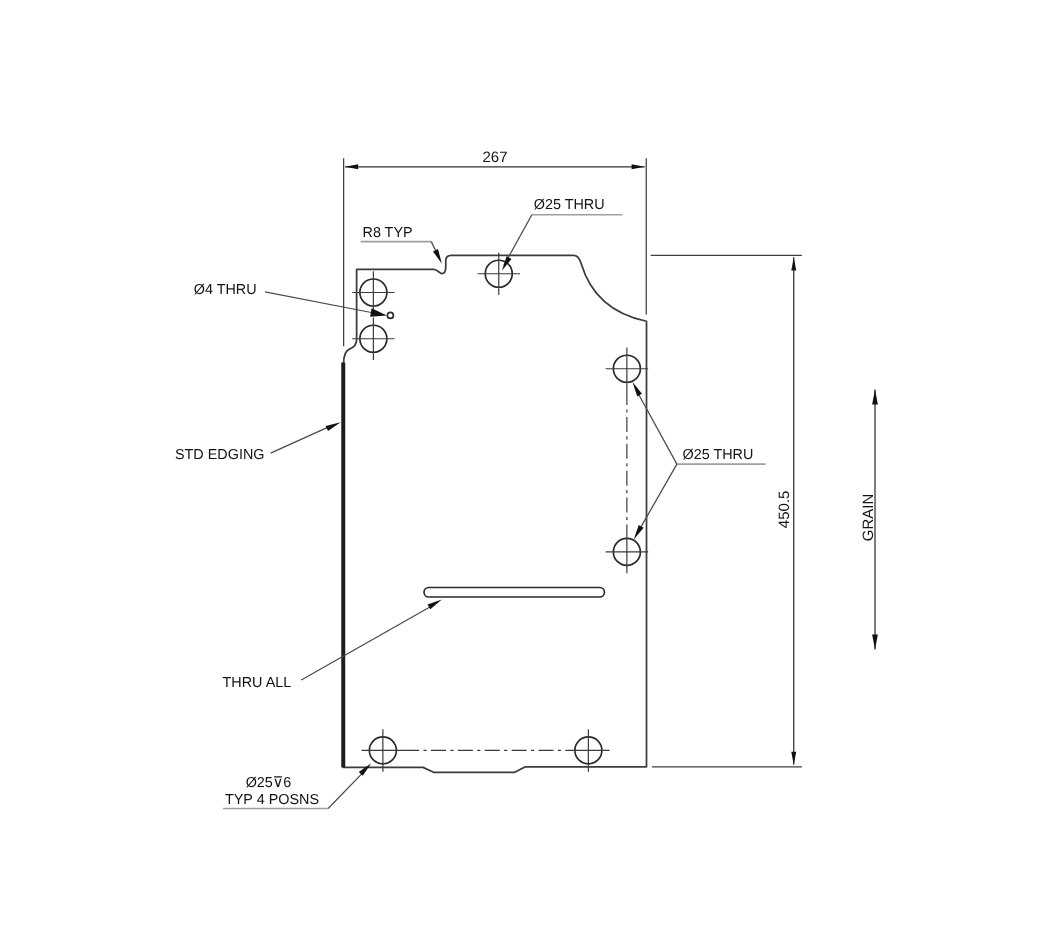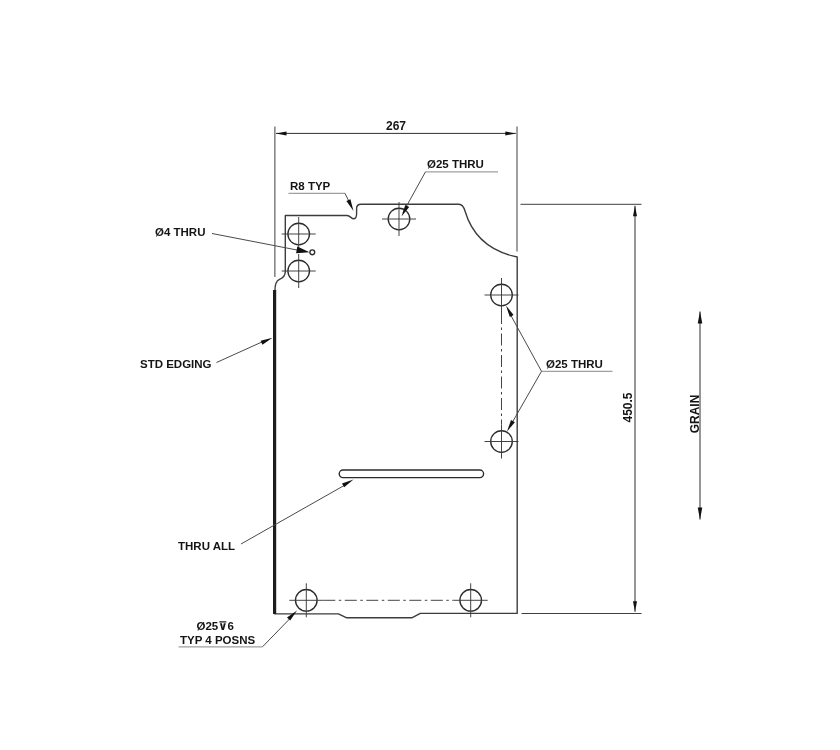--- a/index.html
+++ b/index.html
@@ -1,16 +1,16 @@
 <!DOCTYPE html>
 <html><head>
 <meta charset="utf-8">
 <style>
   html,body{margin:0;padding:0;background:#ffffff;}
-  .stage{width:760px;height:750px;position:relative;background:#ffffff;overflow:hidden;font-weight:bold;}
+  .stage{width:760px;height:750px;position:relative;background:#ffffff;overflow:hidden;}
   svg{display:block;}
   
   .ol{fill:none;stroke:#3c3c3c;stroke-width:1.4;stroke-linejoin:round;}
   .th{fill:none;stroke:#1d1d1d;stroke-width:3.2;}
   .hl{fill:none;stroke:#2b2b2b;stroke-width:1.35;}
   .cl{fill:none;stroke:#3a3a3a;stroke-width:0.95;}
   .cld{fill:none;stroke:#3a3a3a;stroke-width:0.95;stroke-dasharray:12 3.5 2.5 3.5;}
   .dim{fill:none;stroke:#2f2f2f;stroke-width:1;}
   .ext{fill:none;stroke:#3f3f3f;stroke-width:1;}
   .ldr{fill:none;stroke:#4a4a4a;stroke-width:1;}

